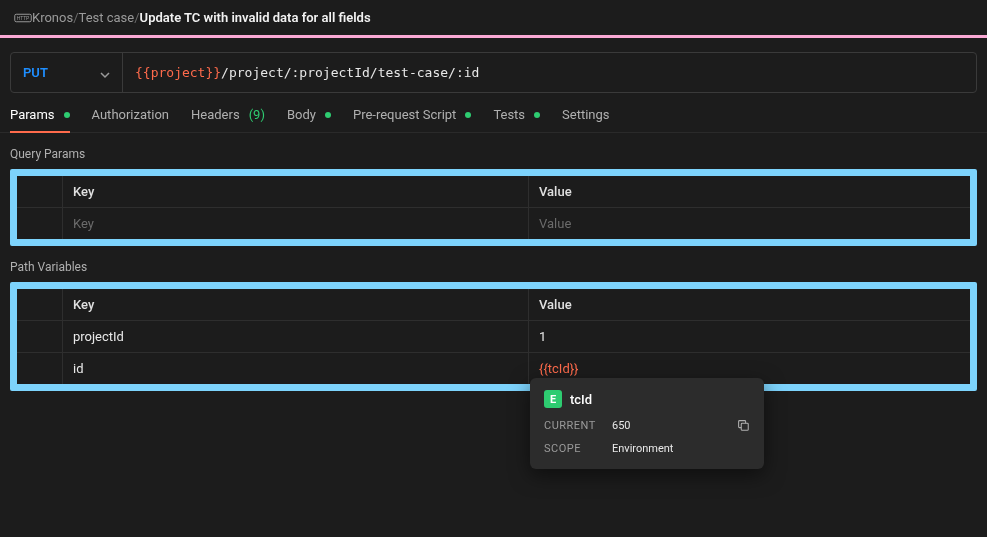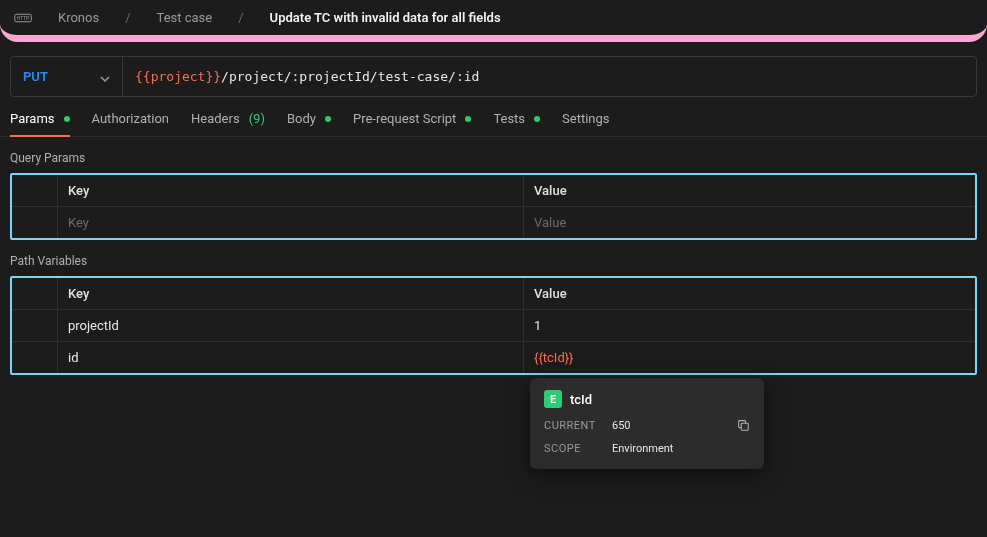--- a/index.html
+++ b/index.html
@@ -10,23 +10,22 @@
     font-size: 13px;
     width: 987px;
     height: 537px;
     overflow: hidden;
   }
 
   .breadcrumb {
     display: flex;
     align-items: center;
     padding: 10px 14px;
-    gap: 26px;
-    border-bottom: 7px solid #f9a8d4;
-    border-radius: 18px;
+    gap: 0;
+    border-bottom: 3px solid #f9a8d4;
   }
   .bc-icon {
     width: 18px; height: 14px;
     display: inline-flex; align-items: center; justify-content: center;
   }
   .bc-item { color: #9a9a9a; }
   .bc-item.active { color: #f2f2f2; font-weight: 600; }
   .bc-sep { color: #6a6a6a; }
 
   .url-row {
@@ -84,21 +83,21 @@
   .count-badge { color: #2ecc71; }
 
   .section-title {
     color: #b0b0b0;
     font-size: 12px;
     padding: 14px 10px 8px 10px;
   }
 
   .table {
     margin: 0 10px;
-    border: 2px solid #7dd3fc;
+    border: 7px solid #7dd3fc;
     border-radius: 2px;
   }
   .trow {
     display: flex;
     align-items: stretch;
     border-top: 1px solid #2e2e2e;
   }
   .trow:first-child { border-top: none; }
   .tcell {
     padding: 8px 10px;

